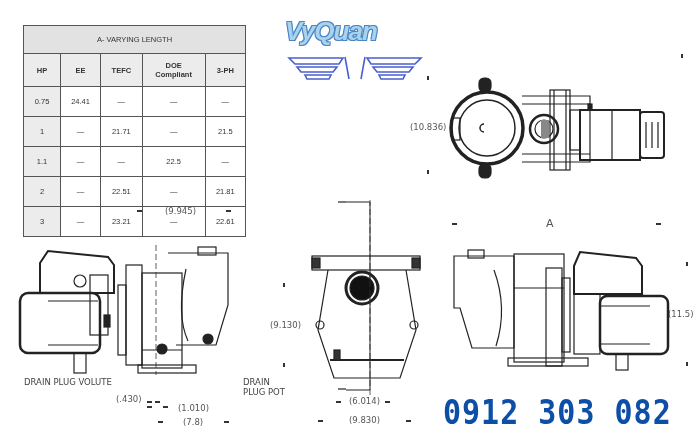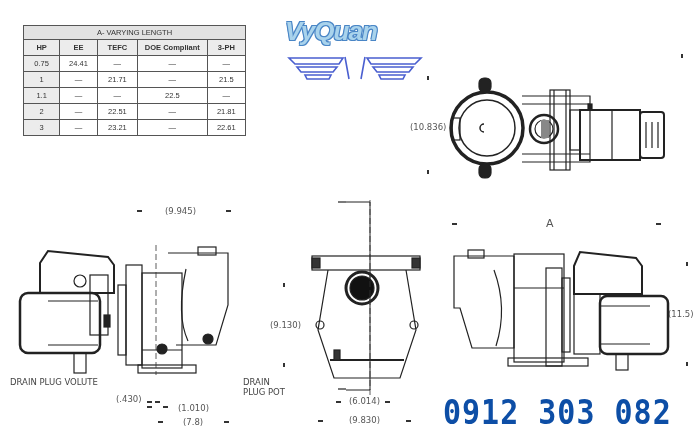--- a/index.html
+++ b/index.html
@@ -1,19 +1,19 @@
 <!DOCTYPE html>
 <html><head>
 <meta charset="utf-8">
 <style>
   html,body{margin:0;padding:0;background:#fff;}
   body{width:700px;height:437px;position:relative;overflow:hidden;font-family:"Liberation Sans",sans-serif;color:#333;}
   
   .spec-table{position:absolute;left:23px;top:25px;width:223px;border-collapse:collapse;font-size:7.5px;font-family:"Liberation Sans",sans-serif;color:#333;}
-  .spec-table td,.spec-table th{border:1px solid #555;height:15px;padding:0;text-align:center;font-weight:normal;}
+  .spec-table td,.spec-table th{border:1px solid #555;height:15px;padding:7px;text-align:center;font-weight:normal;}
   .spec-table .title{background:#e2e2e2;height:13px;}
   .spec-table .hdr th{background:#ececec;font-weight:bold;}
   .spec-table td.hp{background:#ececec;}
   
   .logo-text{position:absolute;left:285px;top:16px;font-size:26px;font-style:italic;color:#a9d3ec;font-weight:bold;letter-spacing:-1px;text-shadow:1px 1px 0 #4a86c6,-1px -1px 0 #4a86c6,1px -1px 0 #4a86c6,-1px 1px 0 #4a86c6;text-align:center;}
   .dim{position:absolute;font-size:8.5px;color:#555;font-family:"DejaVu Sans",sans-serif;}
   .tick{position:absolute;width:5px;height:1.5px;background:#333;}
   .vtick{position:absolute;width:1.5px;height:4px;background:#333;}
   .label{position:absolute;font-size:8.5px;color:#444;font-family:"DejaVu Sans",sans-serif;line-height:10px;}
   .phone{position:absolute;left:443px;top:392px;font-size:30px;font-weight:bold;color:#0d4ea6;font-family:"DejaVu Sans Mono",monospace;letter-spacing:1px;transform:scaleY(1.15);transform-origin:top left;}
@@ -148,21 +148,21 @@
       <circle cx="144" cy="104" r="5" fill="#222"></circle>
 
       <path d="M150 8 H210 V60 L198 100 H158"></path>
       <rect x="180" y="2" width="18" height="8"></rect>
       <path d="M168 24 Q158 70 170 96"></path>
       <circle cx="190" cy="94" r="5" fill="#222"></circle>
       <rect x="120" y="120" width="58" height="8"></rect>
     </g>
     <line x1="138" y1="0" x2="138" y2="130" stroke="#333" stroke-width="0.8" stroke-dasharray="6 3"></line>
   </svg>
-  <div class="label" style="left:10px;top:377px">DRAIN PLUG VOLUTE</div>
+  <div class="label" style="left:24px;top:377px">DRAIN PLUG VOLUTE</div>
   <div class="dim" style="left:116px;top:394px">(.430)</div>
   <div class="tick" style="left:147px;top:401px"></div>
   <div class="tick" style="left:155px;top:401px"></div>
   <div class="tick" style="left:147px;top:406px"></div>
   <div class="tick" style="left:163px;top:406px"></div>
   <div class="dim" style="left:178px;top:403px">(1.010)</div>
   <div class="tick" style="left:158px;top:421px"></div>
   <div class="tick" style="left:224px;top:421px"></div>
   <div class="dim" style="left:183px;top:417px">(7.8)</div>
 </div>

